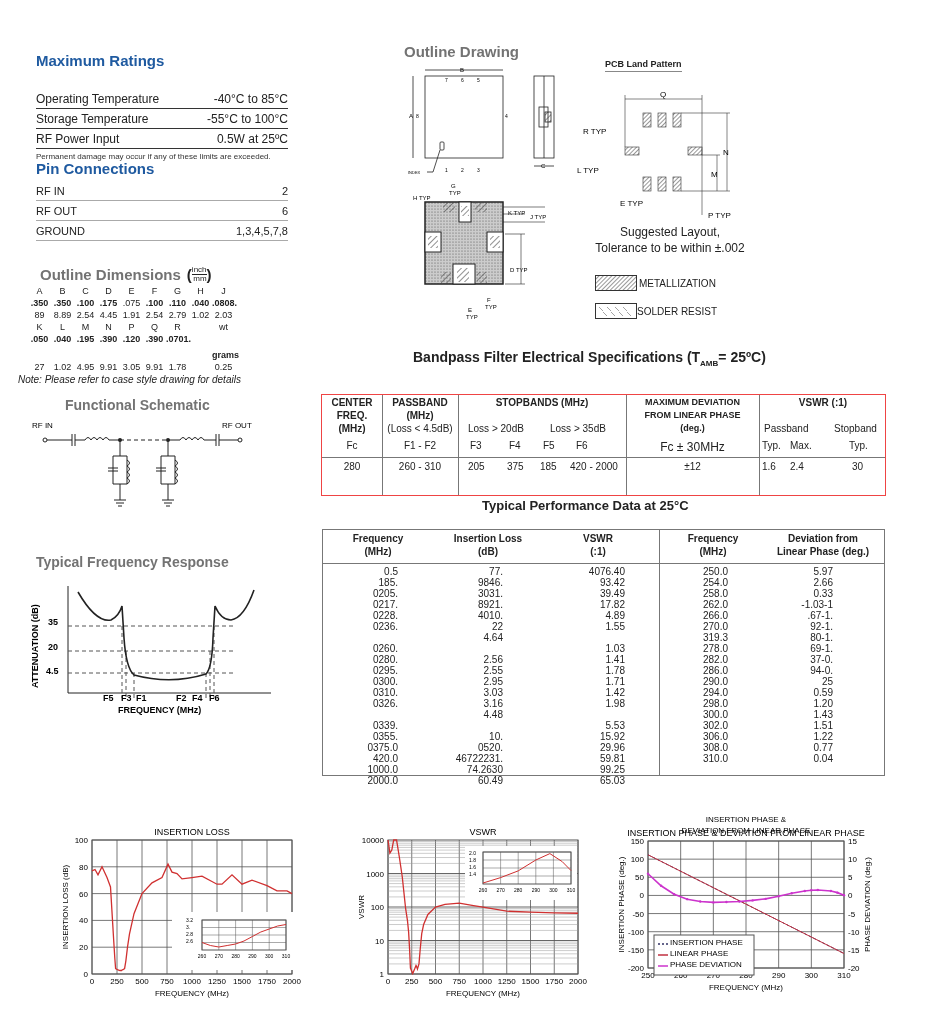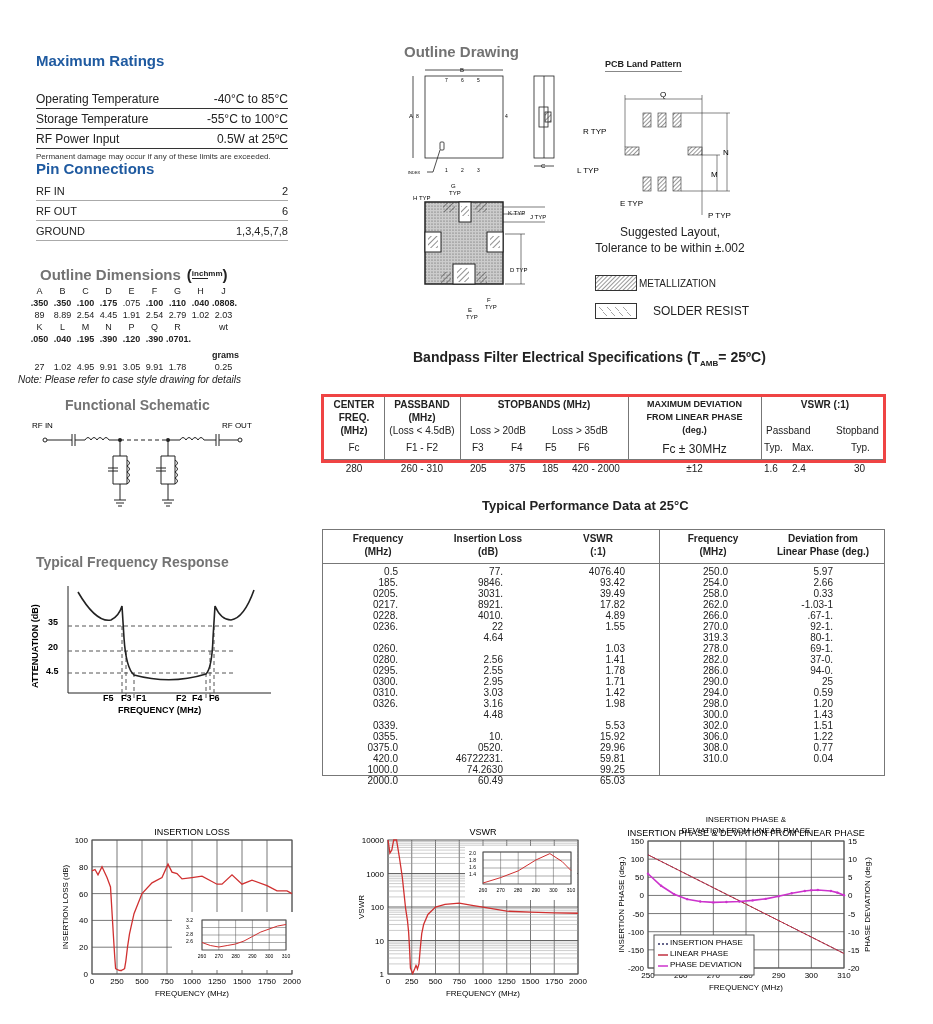--- a/index.html
+++ b/index.html
@@ -56,21 +56,21 @@
         <span>GROUND</span>
         <span>1,3,4,5,7,8</span>
       </div>
   </div>
 </div>
 
 <div class="abs" style="left:22px;top:266px;width:250px">
   <div style="display:flex;align-items:center;margin-left:18px">
     <span class="h-black">Outline Dimensions</span>
     <span style="font-size:15px;font-weight:bold;margin-left:6px">(</span>
-    <span style="display:inline-flex;flex-direction:row;font-size:8px;line-height:8px;text-align:right;font-weight:bold">
+    <span style="display:inline-flex;flex-direction:column;font-size:8px;line-height:8px;text-align:right;font-weight:normal">
       <span style="border-bottom:1px solid #222">inch</span>
       <span>mm</span>
     </span>
     <span style="font-size:15px;font-weight:bold">)</span>
   </div>
   <div class="dims" id="dims" style="margin-top:2px;margin-left:6px">
       <div class="r">
         <span>A</span>
         <span>B</span>
         <span>C</span>
@@ -348,28 +348,28 @@
           <line x1="4" y1="4" x2="8" y2="8"></line>
           <line x1="12" y1="4" x2="16" y2="8"></line>
           <line x1="20" y1="4" x2="24" y2="8"></line>
           <line x1="28" y1="4" x2="32" y2="8"></line>
           <line x1="8" y1="9" x2="12" y2="13"></line>
           <line x1="16" y1="9" x2="20" y2="13"></line>
           <line x1="24" y1="9" x2="28" y2="13"></line>
           <line x1="32" y1="9" x2="36" y2="13"></line>
         </g>
       </svg>
-    <span style="font-size:12px;margin-left:16px">SOLDER RESIST</span>
+    <span style="font-size:10px;margin-left:0">SOLDER RESIST</span>
   </div>
 </div>
 
 <div class="abs" style="left:413px;top:349px;font-size:14px;font-weight:bold">
   <span>Bandpass Filter Electrical Specifications (T</span><sub style="font-size:8px">AMB</sub><span>= 25ºC)</span>
 </div>
-<div class="abs" style="left:321px;top:394px;width:565px;height:69px;border:3px solid #ef4444">
+<div class="abs" style="left:321px;top:394px;width:565px;height:102px;border:1px solid #ef4444">
   <div class="abs" style="left:60px;top:0;bottom:0;border-left:1px solid #777"></div>
   <div class="abs" style="left:136px;top:0;bottom:0;border-left:1px solid #777"></div>
   <div class="abs" style="left:304px;top:0;bottom:0;border-left:1px solid #777"></div>
   <div class="abs" style="left:437px;top:0;bottom:0;border-left:1px solid #777"></div>
   <div class="abs" style="left:0;right:0;top:62px;border-top:1px solid #777"></div>
   <div class="abs ph" style="left:0;width:60px;top:1px;font-size:10px">
       <div>CENTER</div>
       <div>FREQ.</div>
       <div>(MHz)</div>
     </div>

